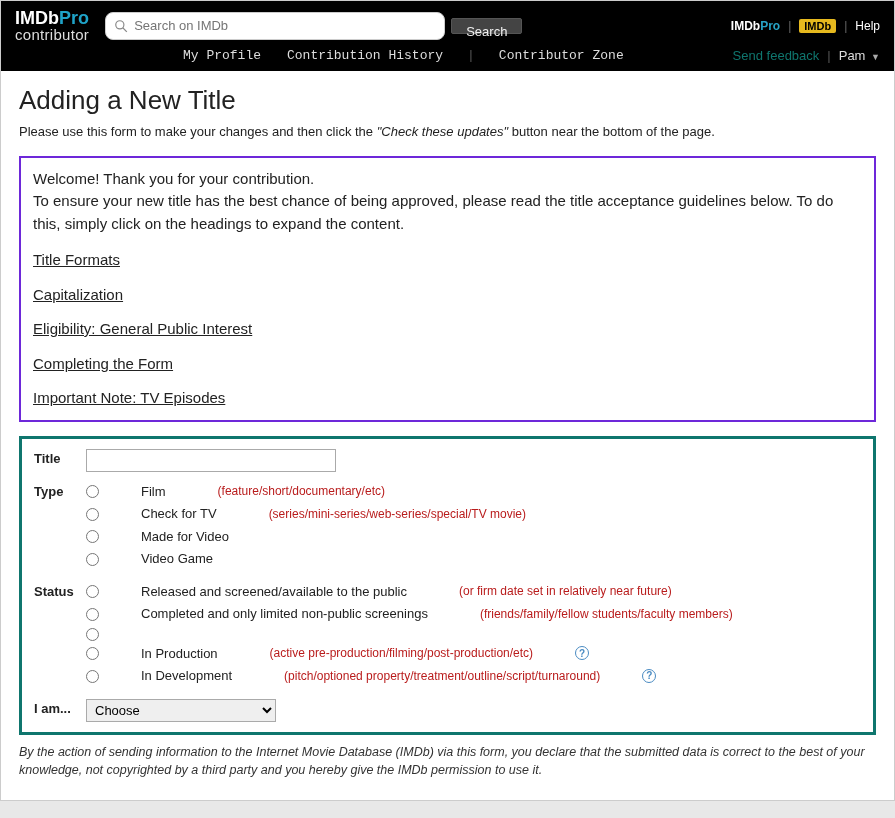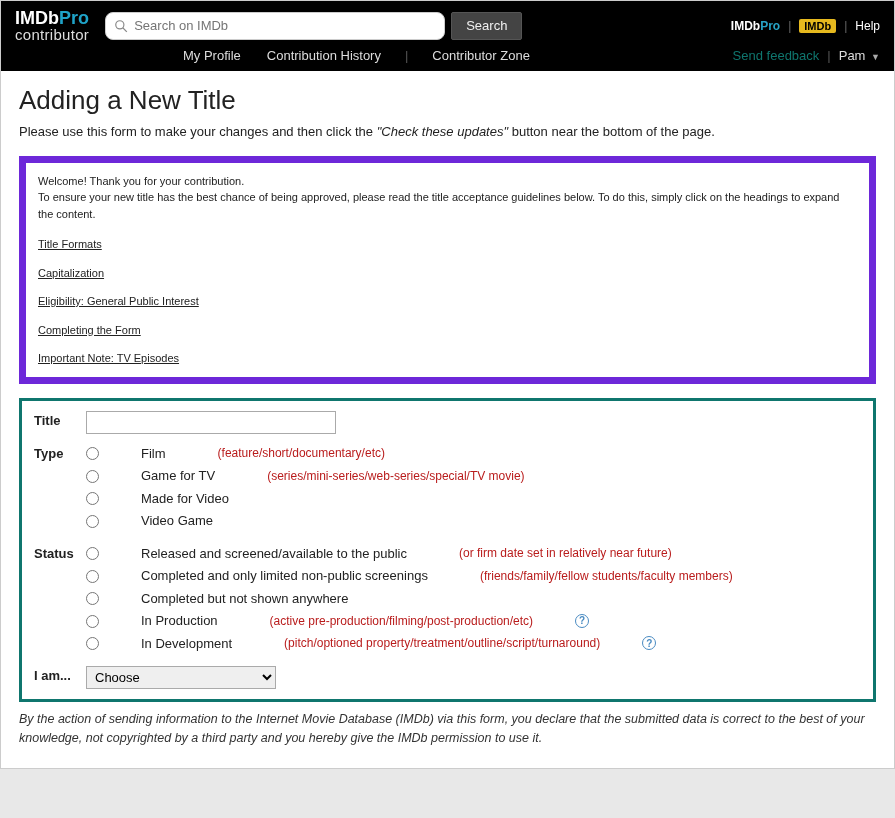--- a/index.html
+++ b/index.html
@@ -60,21 +60,21 @@
     background: transparent;
   }
   .search-btn {
     background: #444;
     color: #f0f0f0;
     border: 1px solid #555;
     padding: 5px 14px;
     border-radius: 2px;
     font-size: 13px;
     cursor: pointer;
-    height: 28px;
+    height: 16px;
   }
   .top-right {
     display: flex;
     align-items: center;
     gap: 8px;
     margin-left: auto;
     font-size: 12px;
   }
   .top-right .pro-badge { font-weight: bold; }
   .top-right .pro-badge .imdb { color: #fff; }
@@ -91,21 +91,21 @@
   .top-right a { color: #fff; text-decoration: none; cursor: pointer; }
   .subnav {
     background: #000;
     color: #ddd;
     display: flex;
     align-items: center;
     padding: 0 14px 8px 180px;
     font-size: 13px;
     gap: 22px;
   }
-  .subnav .left { display: flex; gap: 22px; }
+  .subnav .left { display: flex; gap: 22px; font-family: Liberation Mono, monospace; }
   .subnav .left a { color: #ddd; text-decoration: none; cursor: pointer; padding: 0 2px;}
   .subnav .divider { color: #555; }
   .subnav .right { margin-left: auto; display: flex; gap: 8px; align-items: center; color: #ddd;}
   .subnav .right a { color: #0f766e; text-decoration: none; cursor: pointer; }
   .subnav .user { cursor: pointer; }
   .dropdown-caret { font-size: 9px; color: #aaa; margin-left: 2px;}
   
   .content { padding: 14px 18px 20px 18px; }
   h1 { font-size: 26px; font-weight: normal; margin-bottom: 6px; }
   .intro { font-size: 13px; margin-bottom: 10px; line-height: 1.5; }
@@ -116,24 +116,24 @@
     margin-top: 6px;
   }
   .section-header {
     background: #f0f0f0;
     border-bottom: 1px solid #888;
     padding: 4px 8px;
     font-size: 13px;
     font-weight: bold;
   }
   .welcome-box {
-    border: 7px solid #6d28d9;
+    border: 2px solid #6d28d9;
     margin-top: 14px;
     padding: 10px 12px;
-    font-size: 11px;
+    font-size: 15px;
     line-height: 1.5;
   }
   .guideline-links { margin-top: 14px; }
   .guideline-links div { margin-bottom: 12px; }
   .guideline-links a { color: #222; text-decoration: underline; cursor: pointer; }
   .form-panel {
     border: 3px solid #0f766e;
     margin-top: 14px;
     padding: 10px 12px;
     font-size: 13px;
@@ -258,21 +258,21 @@
       <div class="form-row">
         <div class="label">Type</div>
         <div class="field" id="type-options">
             <div class="radio-line">
               <input type="radio" name="type" style="">
               <span>Film</span>
               <span class="paren">(feature/short/documentary/etc)</span>
             </div>
             <div class="radio-line">
               <input type="radio" name="type" style="">
-              <span>Game for TV</span>
+              <span>Check for TV</span>
               <span class="paren">(series/mini-series/web-series/special/TV movie)</span>
             </div>
             <div class="radio-line">
               <input type="radio" name="type" style="">
               <span>Made for Video</span>
             </div>
             <div class="radio-line">
               <input type="radio" name="type" style="">
               <span>Video Game</span>
             </div>
@@ -287,21 +287,20 @@
               <span>Released and screened/available to the public</span>
               <span class="paren">(or firm date set in relatively near future)</span>
             </div>
             <div class="radio-line">
               <input type="radio" name="status" style="">
               <span>Completed and only limited non-public screenings</span>
               <span class="paren">(friends/family/fellow students/faculty members)</span>
             </div>
             <div class="radio-line">
               <input type="radio" name="status" style="">
-              <span>Completed but not shown anywhere</span>
             </div>
             <div class="radio-line">
               <input type="radio" name="status" style="">
               <span>In Production</span>
               <span class="paren">(active pre-production/filming/post-production/etc)</span>
               <span class="help-icon">?</span>
             </div>
             <div class="radio-line">
               <input type="radio" name="status" style="">
               <span>In Development</span>

